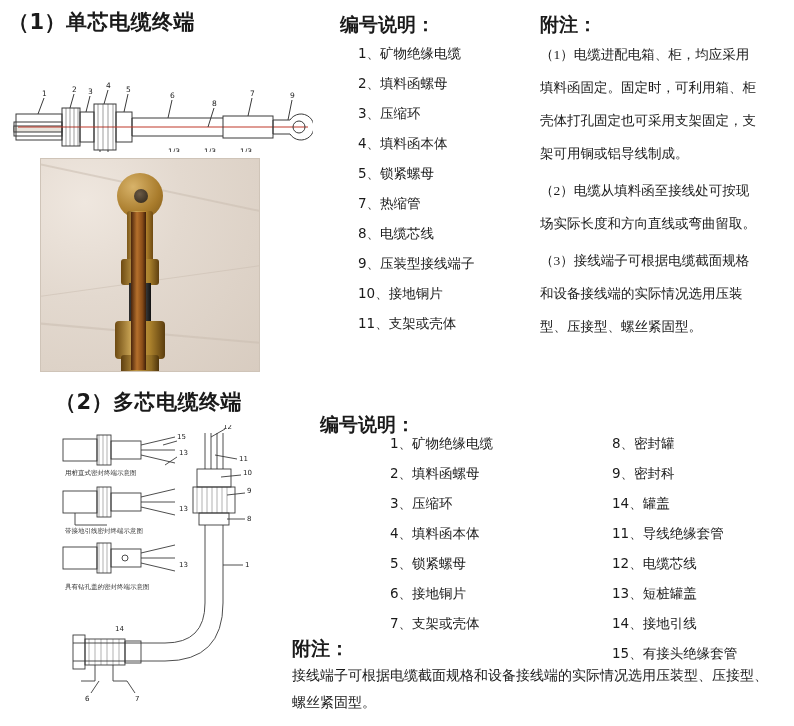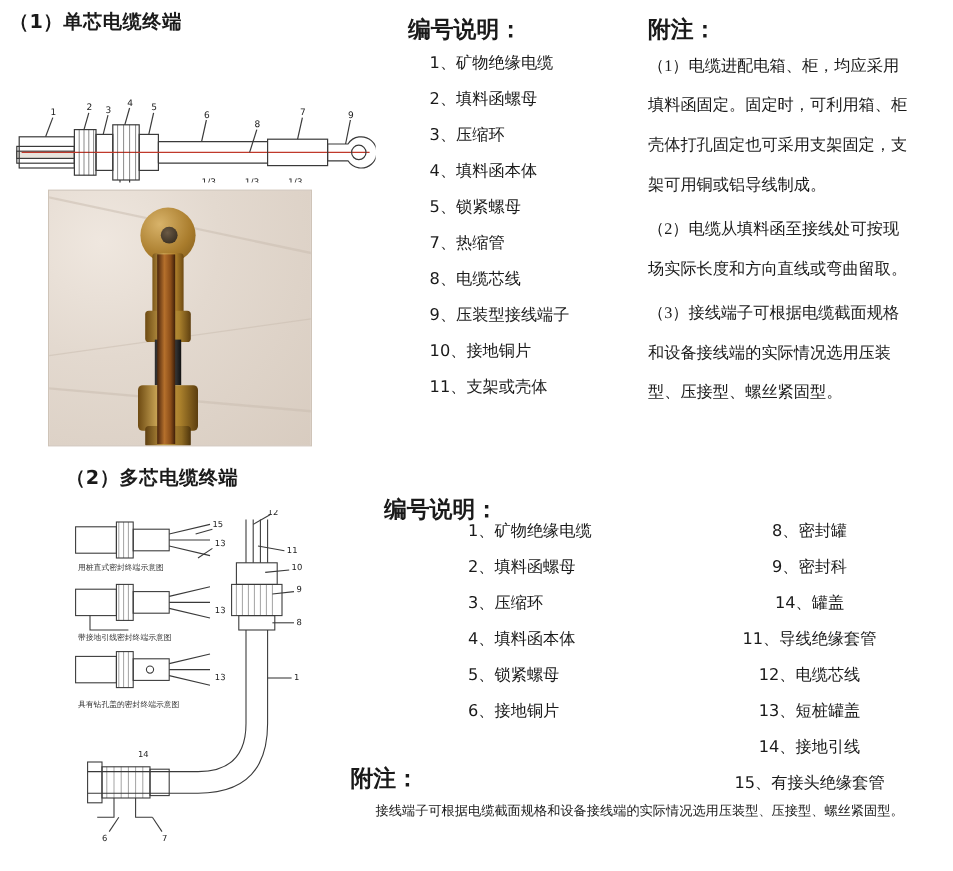--- a/index.html
+++ b/index.html
@@ -6,30 +6,30 @@
   body{
     width:794px;height:726px;
     background:#ffffff;
     font-family:"DejaVu Sans","Liberation Sans",sans-serif;
     color:#1a1a1a;
     position:relative;
     overflow:hidden;
   }
   .abs{position:absolute;}
   .title{
-    font-size:16px;font-weight:bold;letter-spacing:0.5px;
+    font-size:21px;font-weight:bold;letter-spacing:0.5px;
   }
   .hdr{
     font-size:19px;font-weight:bold;
   }
   .li{
     font-size:13.5px;line-height:30px;white-space:nowrap;
   }
   .note-line{
-    font-size:11px;line-height:27px;text-align:center;
+    font-size:14px;line-height:27px;
   }
   .note-para{
     font-size:13.5px;line-height:33px;width:218px;font-family:Liberation Serif, serif;
   }
   
   .draw1{
     left:8px;top:42px;width:305px;height:110px;
   }
   
   .photo{
@@ -323,22 +323,23 @@
 </svg>
 
 <div class="abs hdr" style="left:320px;top:412px;">编号说明：</div>
 <div class="abs" style="left:390px;top:428px;">
   <div class="li">1、矿物绝缘电缆</div>
   <div class="li">2、填料函螺母</div>
   <div class="li">3、压缩环</div>
   <div class="li">4、填料函本体</div>
   <div class="li">5、锁紧螺母</div>
   <div class="li">6、接地铜片</div>
-</div>
-<div class="abs" style="left:612px;top:428px;text-align:center;">
+  <div class="li">7、支架或壳体</div>
+</div>
+<div class="abs" style="left:612px;top:428px;">
   <div class="li">8、密封罐</div>
   <div class="li">9、密封科</div>
   <div class="li">14、罐盖</div>
   <div class="li">11、导线绝缘套管</div>
   <div class="li">12、电缆芯线</div>
   <div class="li">13、短桩罐盖</div>
   <div class="li">14、接地引线</div>
   <div class="li">15、有接头绝缘套管</div>
 </div>
 

